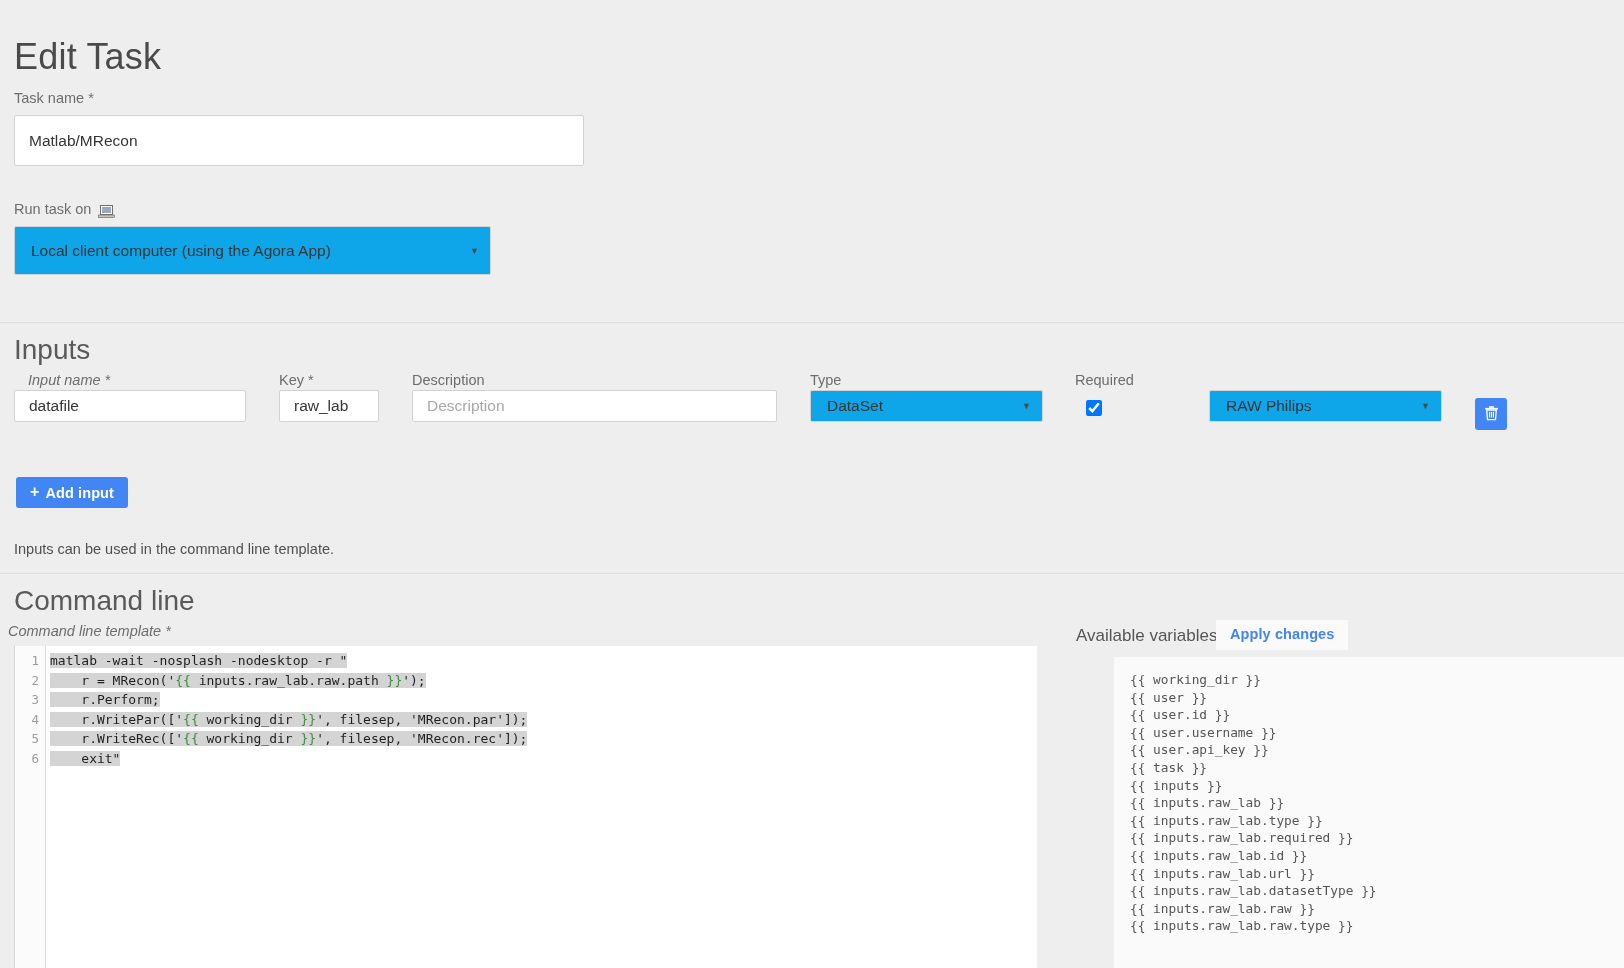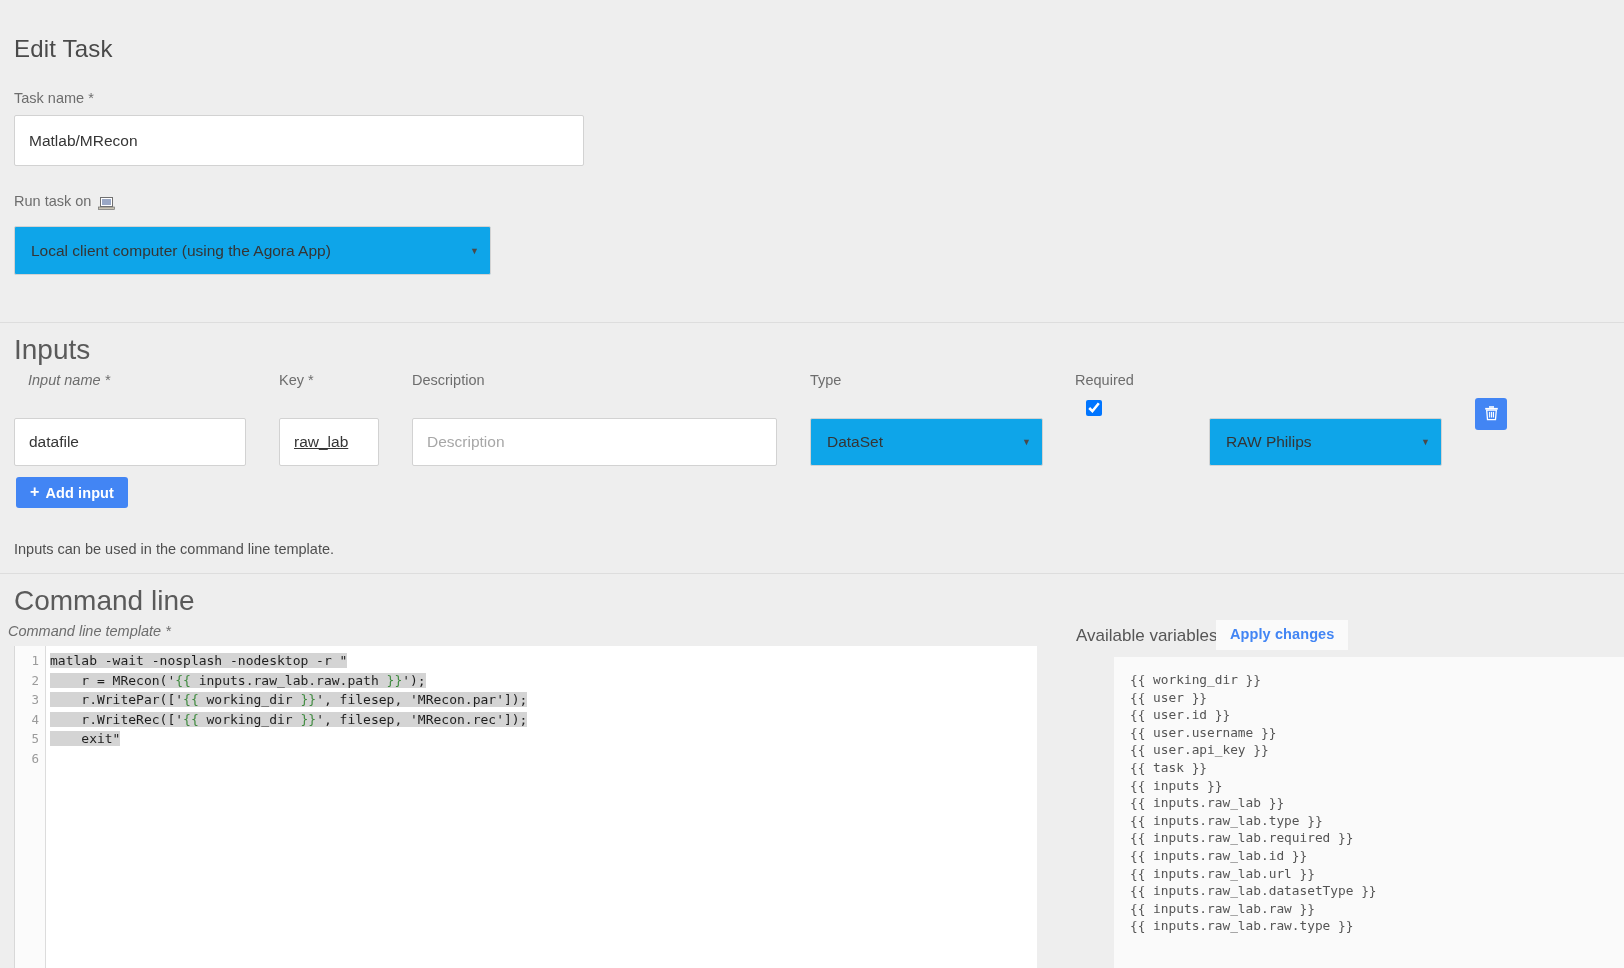--- a/index.html
+++ b/index.html
@@ -19,21 +19,21 @@
     position: relative;
     width: 1624px;
     height: 968px;
   }
 
   
   .page-title {
     position: absolute;
     left: 14px;
     top: 8px;
-    font-size: 24px;
+    font-size: 36px;
     font-weight: 400;
     color: #4a4a4a;
     letter-spacing: 0.2px;
     line-height: 50px;
   }
 
   
   .field-label {
     font-size: 14.5px;
     color: #6d6d6d;
@@ -82,21 +82,21 @@
 
   
   #task-name-label { position: absolute; left: 14px; top: 89px; }
   #task-name-input {
     position: absolute;
     left: 14px; top: 115px;
     width: 570px; height: 51px;
   }
 
   #run-task-on-label {
-    position: absolute; left: 14px; top: 192px;
+    position: absolute; left: 14px; top: 200px;
     display: flex; align-items: center; gap: 7px;
   }
   .laptop-icon {
     display: inline-block;
     width: 17px; height: 13px;
     position: relative;
     top: 1px;
   }
 
   #run-task-on-select {
@@ -123,23 +123,23 @@
   }
   #inputs-title { position: absolute; left: 14px; top: 337px; }
 
   .col-label { position: absolute; top: 371px; }
   #lbl-input-name { left: 28px; font-style: italic; }
   #lbl-key { left: 279px; }
   #lbl-description { left: 412px; }
   #lbl-type { left: 810px; }
   #lbl-required { left: 1075px; }
 
-  .input-row-field { position: absolute; top: 390px; height: 48px; margin-top: 28px; }
+  .input-row-field { position: absolute; top: 390px; height: 32px; }
   #in-input-name { left: 14px; width: 232px; }
-  #in-key { left: 279px; width: 100px; text-decoration: underline; }
+  #in-key { left: 279px; width: 100px; }
   #in-description { left: 412px; width: 365px; }
   #in-type { left: 810px; width: 233px; }
   #in-dataset-type { left: 1209px; width: 233px; }
 
   #required-checkbox {
     position: absolute;
     left: 1086px; top: 400px;
     width: 16px; height: 16px;
     margin: 0;
     cursor: pointer;
@@ -359,20 +359,21 @@
         <div class="ln">1</div>
         <div class="ln">2</div>
         <div class="ln">3</div>
         <div class="ln">4</div>
         <div class="ln">5</div>
         <div class="ln">6</div>
       </div>
     <div id="code-body">
         <div class="cline"><span class="sel">matlab -wait -nosplash -nodesktop -r "</span></div>
         <div class="cline"><span class="sel">    r = MRecon('<span class="tpl">{{</span> inputs.raw_lab.raw.path <span class="tpl">}}</span>');</span></div>
+        <div class="cline"><span class="sel">    r.Perform;</span></div>
         <div class="cline"><span class="sel">    r.WritePar(['<span class="tpl">{{</span> working_dir <span class="tpl">}}</span>', filesep, 'MRecon.par']);</span></div>
         <div class="cline"><span class="sel">    r.WriteRec(['<span class="tpl">{{</span> working_dir <span class="tpl">}}</span>', filesep, 'MRecon.rec']);</span></div>
         <div class="cline"><span class="sel">    exit"</span></div>
       </div>
   </div>
 
   <div id="available-variables-label">Available variables</div>
   <div id="apply-changes-tab">Apply changes</div>
   <div id="variables-panel">
       <div class="var-line">{{ working_dir }}</div>

